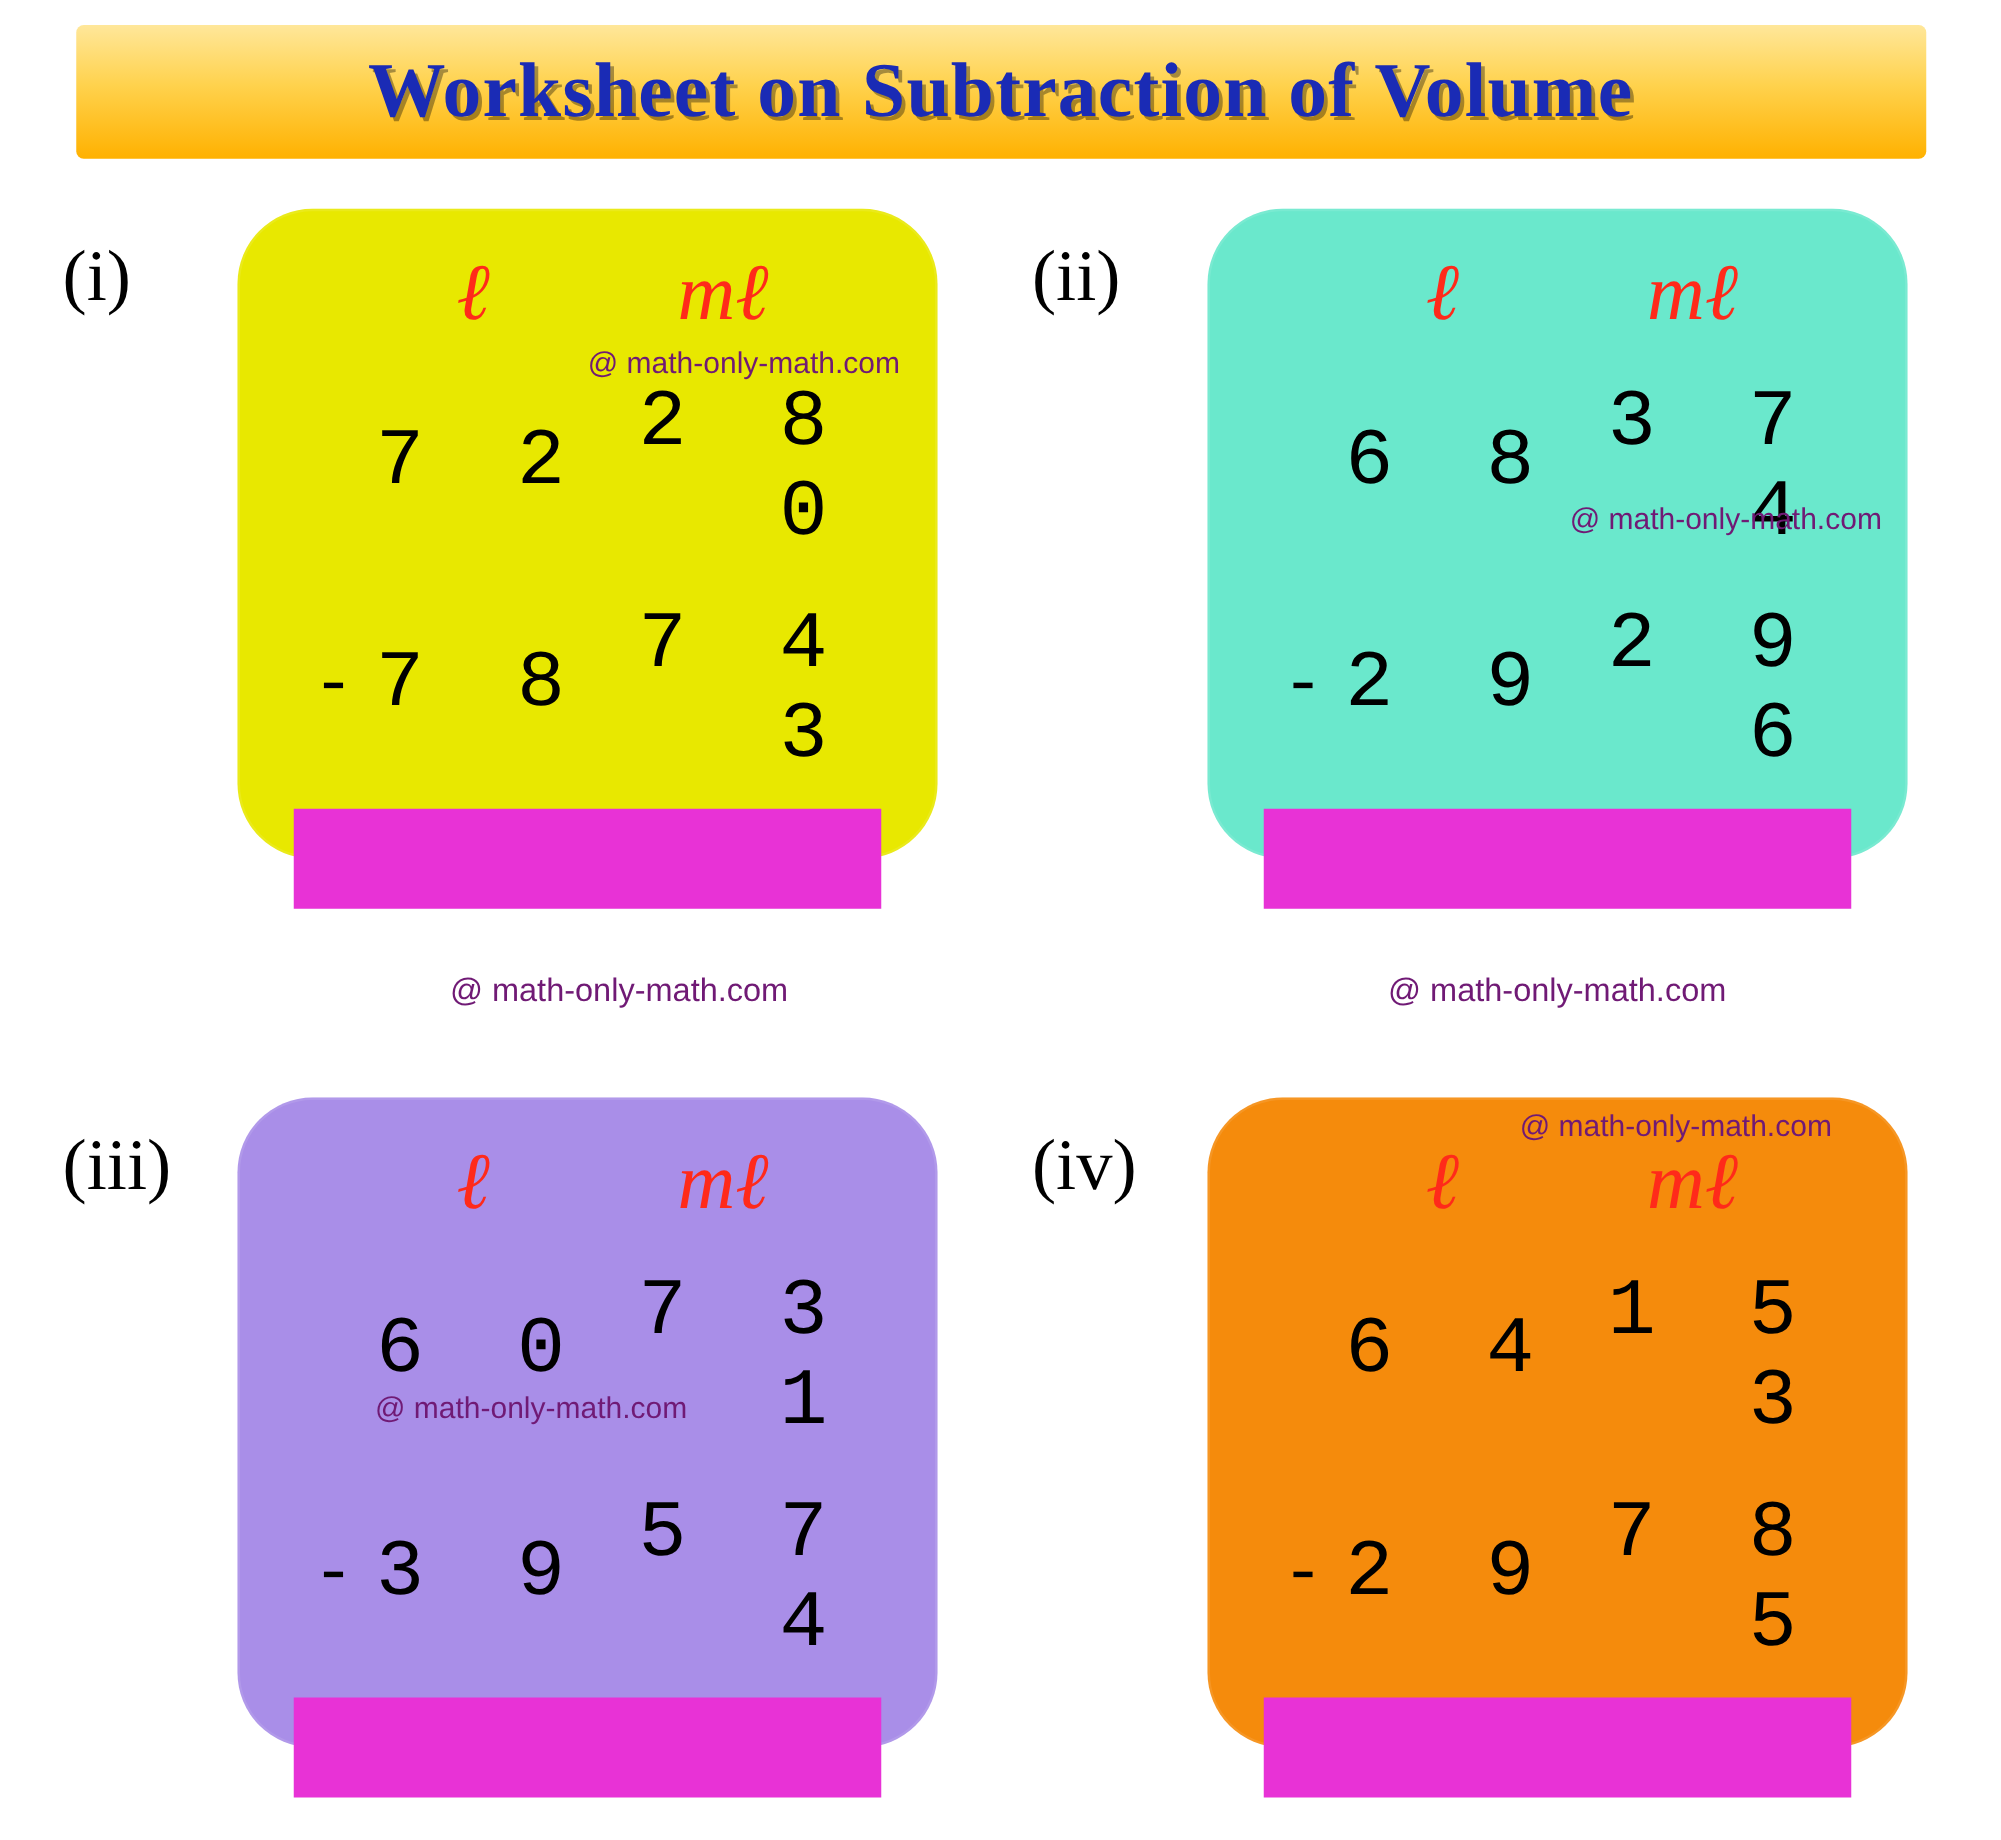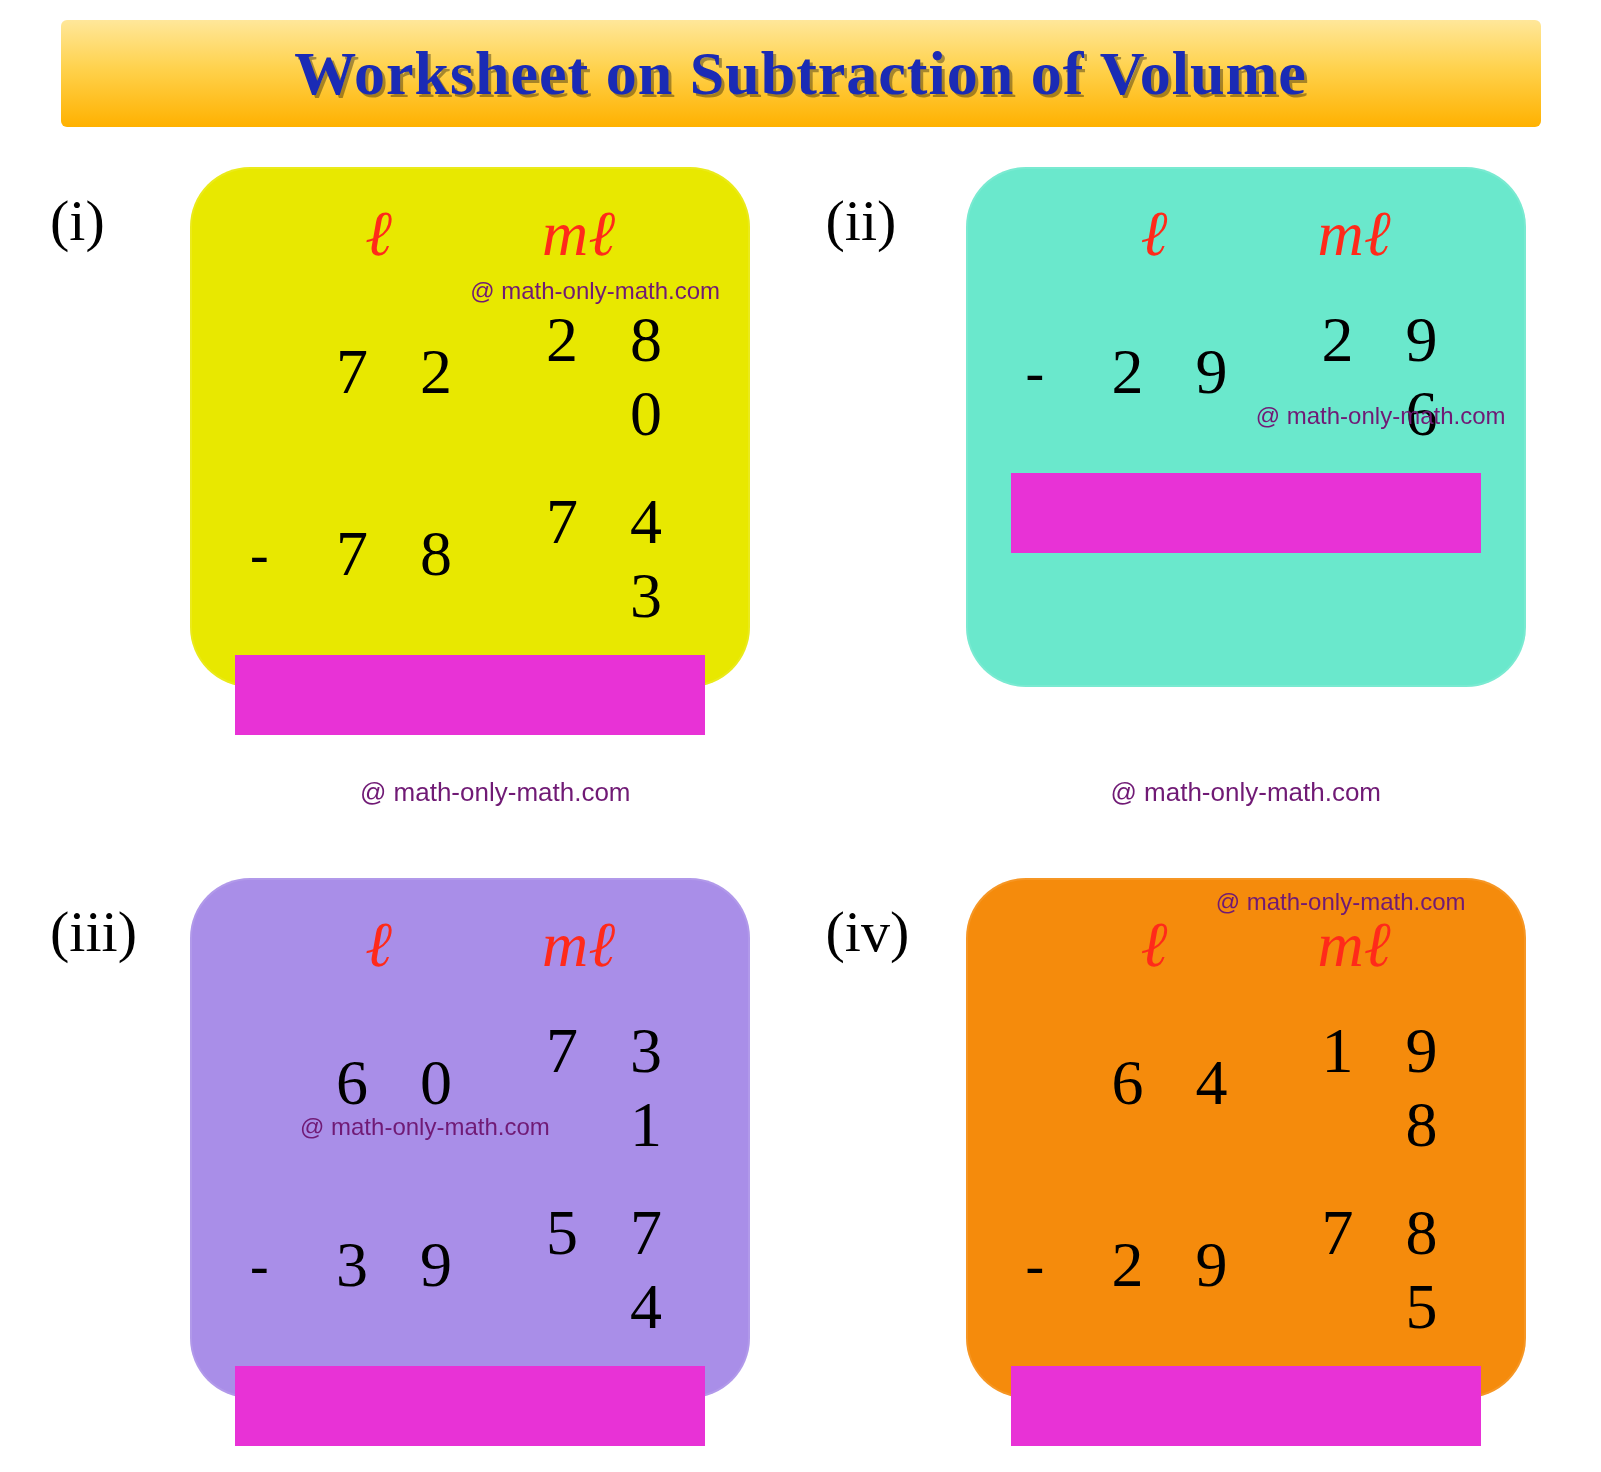--- a/index.html
+++ b/index.html
@@ -64,21 +64,21 @@
   .unit {
     font-family: 'Brush Script MT', 'Lucida Handwriting', cursive;
     font-size: 64px;
     color: #ff2a1a;
     font-style: italic;
   }
   .row {
     display: flex;
     align-items: center;
     padding: 12px 20px;
-    font-family: Liberation Serif, serif;
+    font-family: Liberation Mono, monospace;
     font-size: 64px;
     color: #000;
     letter-spacing: 18px;
     font-weight: 500;
   }
   .sign {
     width: 50px;
     font-size: 56px;
     letter-spacing: 0;
     text-align: left;
@@ -150,20 +150,25 @@
 
   <div class="cell">
     <div class="q-label">(ii)</div>
     <div class="card teal">
       <div class="attrib inside" style="top:235px; right:20px;">@ math-only-math.com</div>
       <div class="headers">
         <span class="unit">ℓ</span>
         <span class="unit">mℓ</span>
       </div>
       <div class="row">
+        <span class="sign"></span>
+        <span class="col-l">6 8</span>
+        <span class="col-ml">3 7 4</span>
+      </div>
+      <div class="row">
         <span class="sign">-</span>
         <span class="col-l">2 9</span>
         <span class="col-ml">2 9 6</span>
       </div>
       <div class="answer-bar"></div>
     </div>
   </div>
 
   <div class="below-wrap">
     <div class="attrib-row"><span class="attrib">@ math-only-math.com</span></div>
@@ -196,21 +201,21 @@
     <div class="q-label">(iv)</div>
     <div class="card orange">
       <div class="attrib inside" style="top:10px; right:60px;">@ math-only-math.com</div>
       <div class="headers">
         <span class="unit">ℓ</span>
         <span class="unit">mℓ</span>
       </div>
       <div class="row">
         <span class="sign"></span>
         <span class="col-l">6 4</span>
-        <span class="col-ml">1 9 8</span>
+        <span class="col-ml">1 5 3</span>
       </div>
       <div class="row">
         <span class="sign">-</span>
         <span class="col-l">2 9</span>
         <span class="col-ml">7 8 5</span>
       </div>
       <div class="answer-bar"></div>
     </div>
   </div>
 

